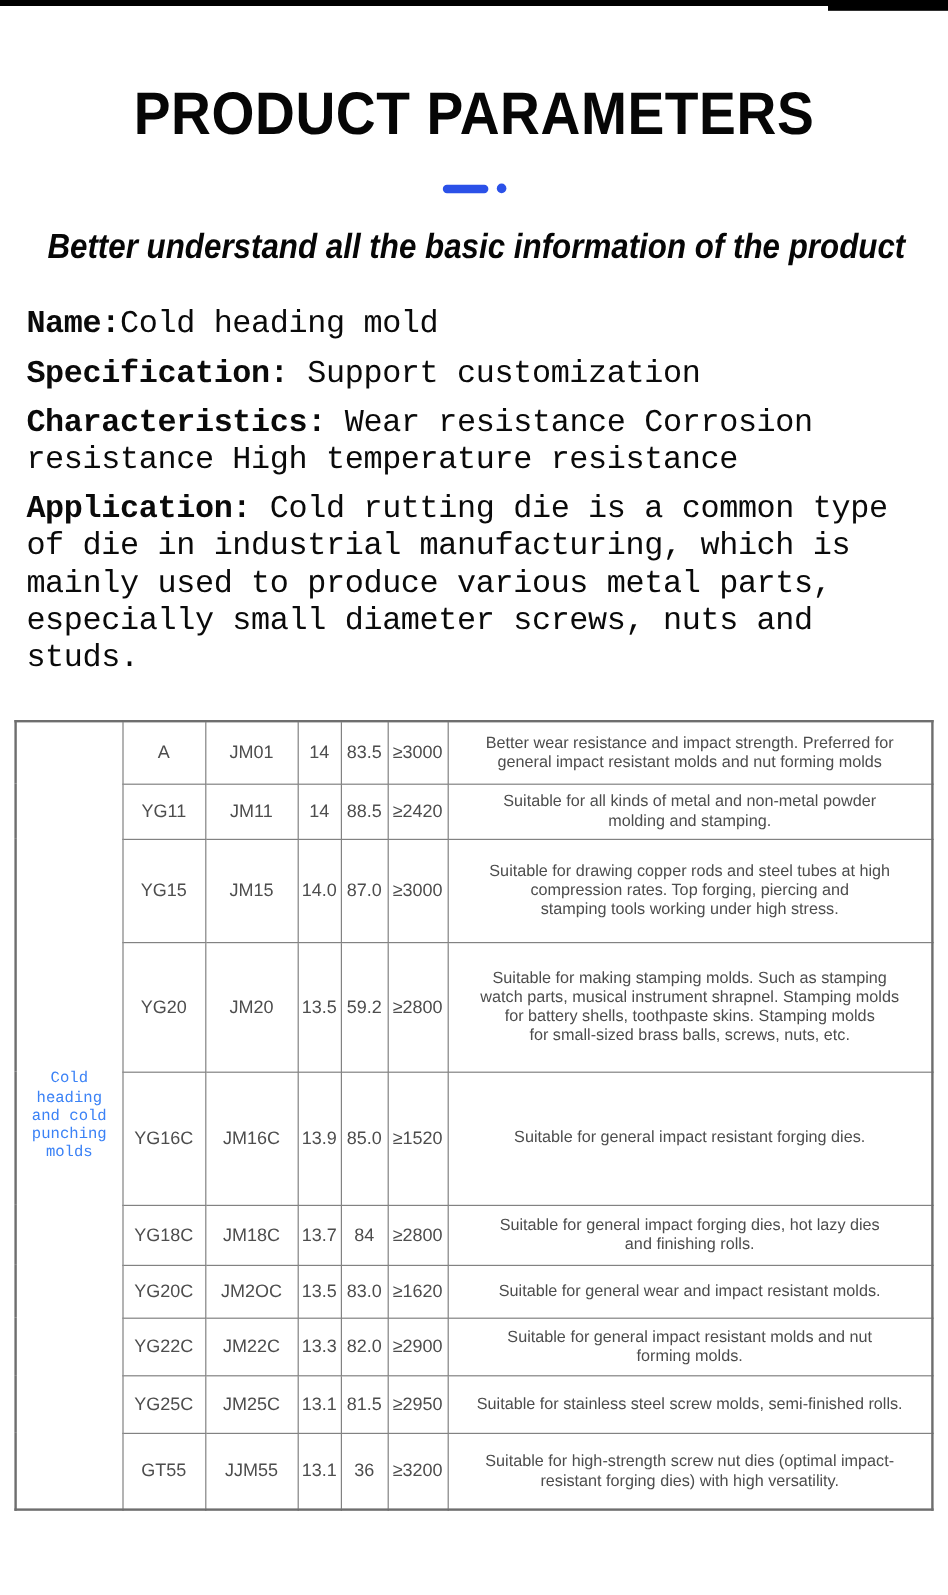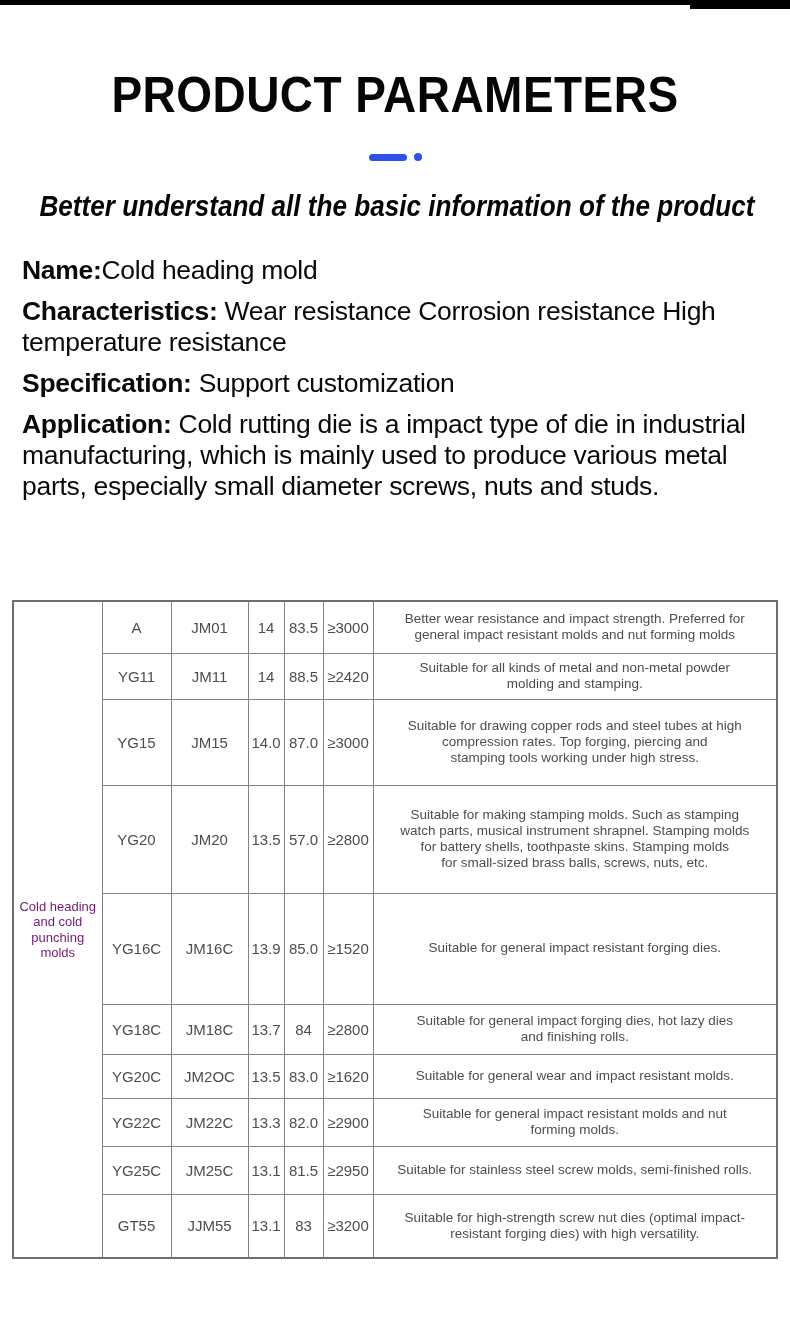--- a/index.html
+++ b/index.html
@@ -18,29 +18,29 @@
   .divider-row{display:flex;align-items:center;justify-content:center;gap:7px;margin-top:33px;}
   .divider-bar{width:38px;height:7px;border-radius:4px;}
   .divider-dot{width:8px;height:8px;border-radius:50%;}
 
   .subtitle{
     margin-top:31px;text-align:center;font-size:29px;font-weight:bold;font-style:italic;
     line-height:1;transform:scaleX(0.9);transform-origin:center;white-space:nowrap;color:#060606;
   }
 
   .info{margin:34px 20px 0 22px;font-size:26.5px;line-height:31px;letter-spacing:-0.3px;}
-  .info p{margin:0 0 10px 0;}
+  .info p{margin:0 0 10px 0;font-family:Liberation Mono, monospace;}
   .info .lbl{font-weight:bold;}
 
   .table-wrap{position:absolute;top:600px;left:12px;}
   table.spec{border-collapse:collapse;width:766px;table-layout:fixed;color:#4d4d4d;border:2px solid #6e6e6e;}
   table.spec td{border:1px solid #828282;text-align:center;vertical-align:middle;padding:2px 3px;}
   td.cat{
     text-align:left;font-size:13px;line-height:1.18;white-space:pre-line;
-    padding-left:3px;padding-right:1px;color:#701a75;
+    padding-left:3px;padding-right:1px;color:#3b82f6;font-family:Liberation Mono, monospace;
   }
   td.grade,td.code{font-size:15px;}
   td.val{font-size:15px;padding-left:1px;padding-right:1px;}
   td.desc{font-size:13.5px;line-height:1.2;white-space:pre-line;padding-left:6px;padding-right:6px;margin-left:44px;}
 </style>
 </head>
 <body>
 
 <div class="top-bar"></div>
 <div class="top-bar-right"></div>
@@ -49,23 +49,23 @@
 
 <div class="divider-row">
   <div class="divider-bar" style="background: rgb(43, 81, 232);"></div>
   <div class="divider-dot" style="background: rgb(43, 81, 232);"></div>
 </div>
 
 <div class="subtitle">Better understand all the basic information of the product</div>
 
 <div class="info">
   <p><span class="lbl">Name:</span><span>Cold heading mold</span></p>
+  <p><span class="lbl">Specification:</span><span> Support customization</span></p>
   <p><span class="lbl">Characteristics:</span><span> Wear resistance Corrosion resistance High temperature resistance</span></p>
-  <p><span class="lbl">Specification:</span><span> Support customization</span></p>
-  <p><span class="lbl">Application:</span><span> Cold rutting die is a impact type of die in industrial manufacturing, which is mainly used to produce various metal parts, especially small diameter screws, nuts and studs.</span></p>
+  <p><span class="lbl">Application:</span><span> Cold rutting die is a common type of die in industrial manufacturing, which is mainly used to produce various metal parts, especially small diameter screws, nuts and studs.</span></p>
 </div>
 
 <div class="table-wrap">
   <table class="spec">
     <colgroup>
       <col style="width:89px">
         <col style="width:69px">
         <col style="width:77px">
       <col style="width:36px">
         <col style="width:39px">
@@ -101,21 +101,21 @@
         <td class="val">87.0</td>
         <td class="val">≥3000</td>
         <td class="desc">Suitable for drawing copper rods and steel tubes at high
 compression rates. Top forging, piercing and
 stamping tools working under high stress.</td>
       </tr>
       <tr style="height:108px">
         <td class="grade">YG20</td>
         <td class="code">JM20</td>
         <td class="val">13.5</td>
-        <td class="val">57.0</td>
+        <td class="val">59.2</td>
         <td class="val">≥2800</td>
         <td class="desc">Suitable for making stamping molds. Such as stamping
 watch parts, musical instrument shrapnel. Stamping molds
 for battery shells, toothpaste skins. Stamping molds
 for small-sized brass balls, screws, nuts, etc.</td>
       </tr>
       <tr style="height:111px">
         <td class="grade">YG16C</td>
         <td class="code">JM16C</td>
         <td class="val">13.9</td>
@@ -154,20 +154,20 @@
         <td class="code">JM25C</td>
         <td class="val">13.1</td>
         <td class="val">81.5</td>
         <td class="val">≥2950</td>
         <td class="desc">Suitable for stainless steel screw molds, semi-finished rolls.</td>
       </tr>
       <tr style="height:64px">
         <td class="grade">GT55</td>
         <td class="code">JJM55</td>
         <td class="val">13.1</td>
-        <td class="val">83</td>
+        <td class="val">36</td>
         <td class="val">≥3200</td>
         <td class="desc">Suitable for high-strength screw nut dies (optimal impact-
 resistant forging dies) with high versatility.</td>
       </tr>
     </tbody>
   </table>
 </div>
 
 </body></html>

